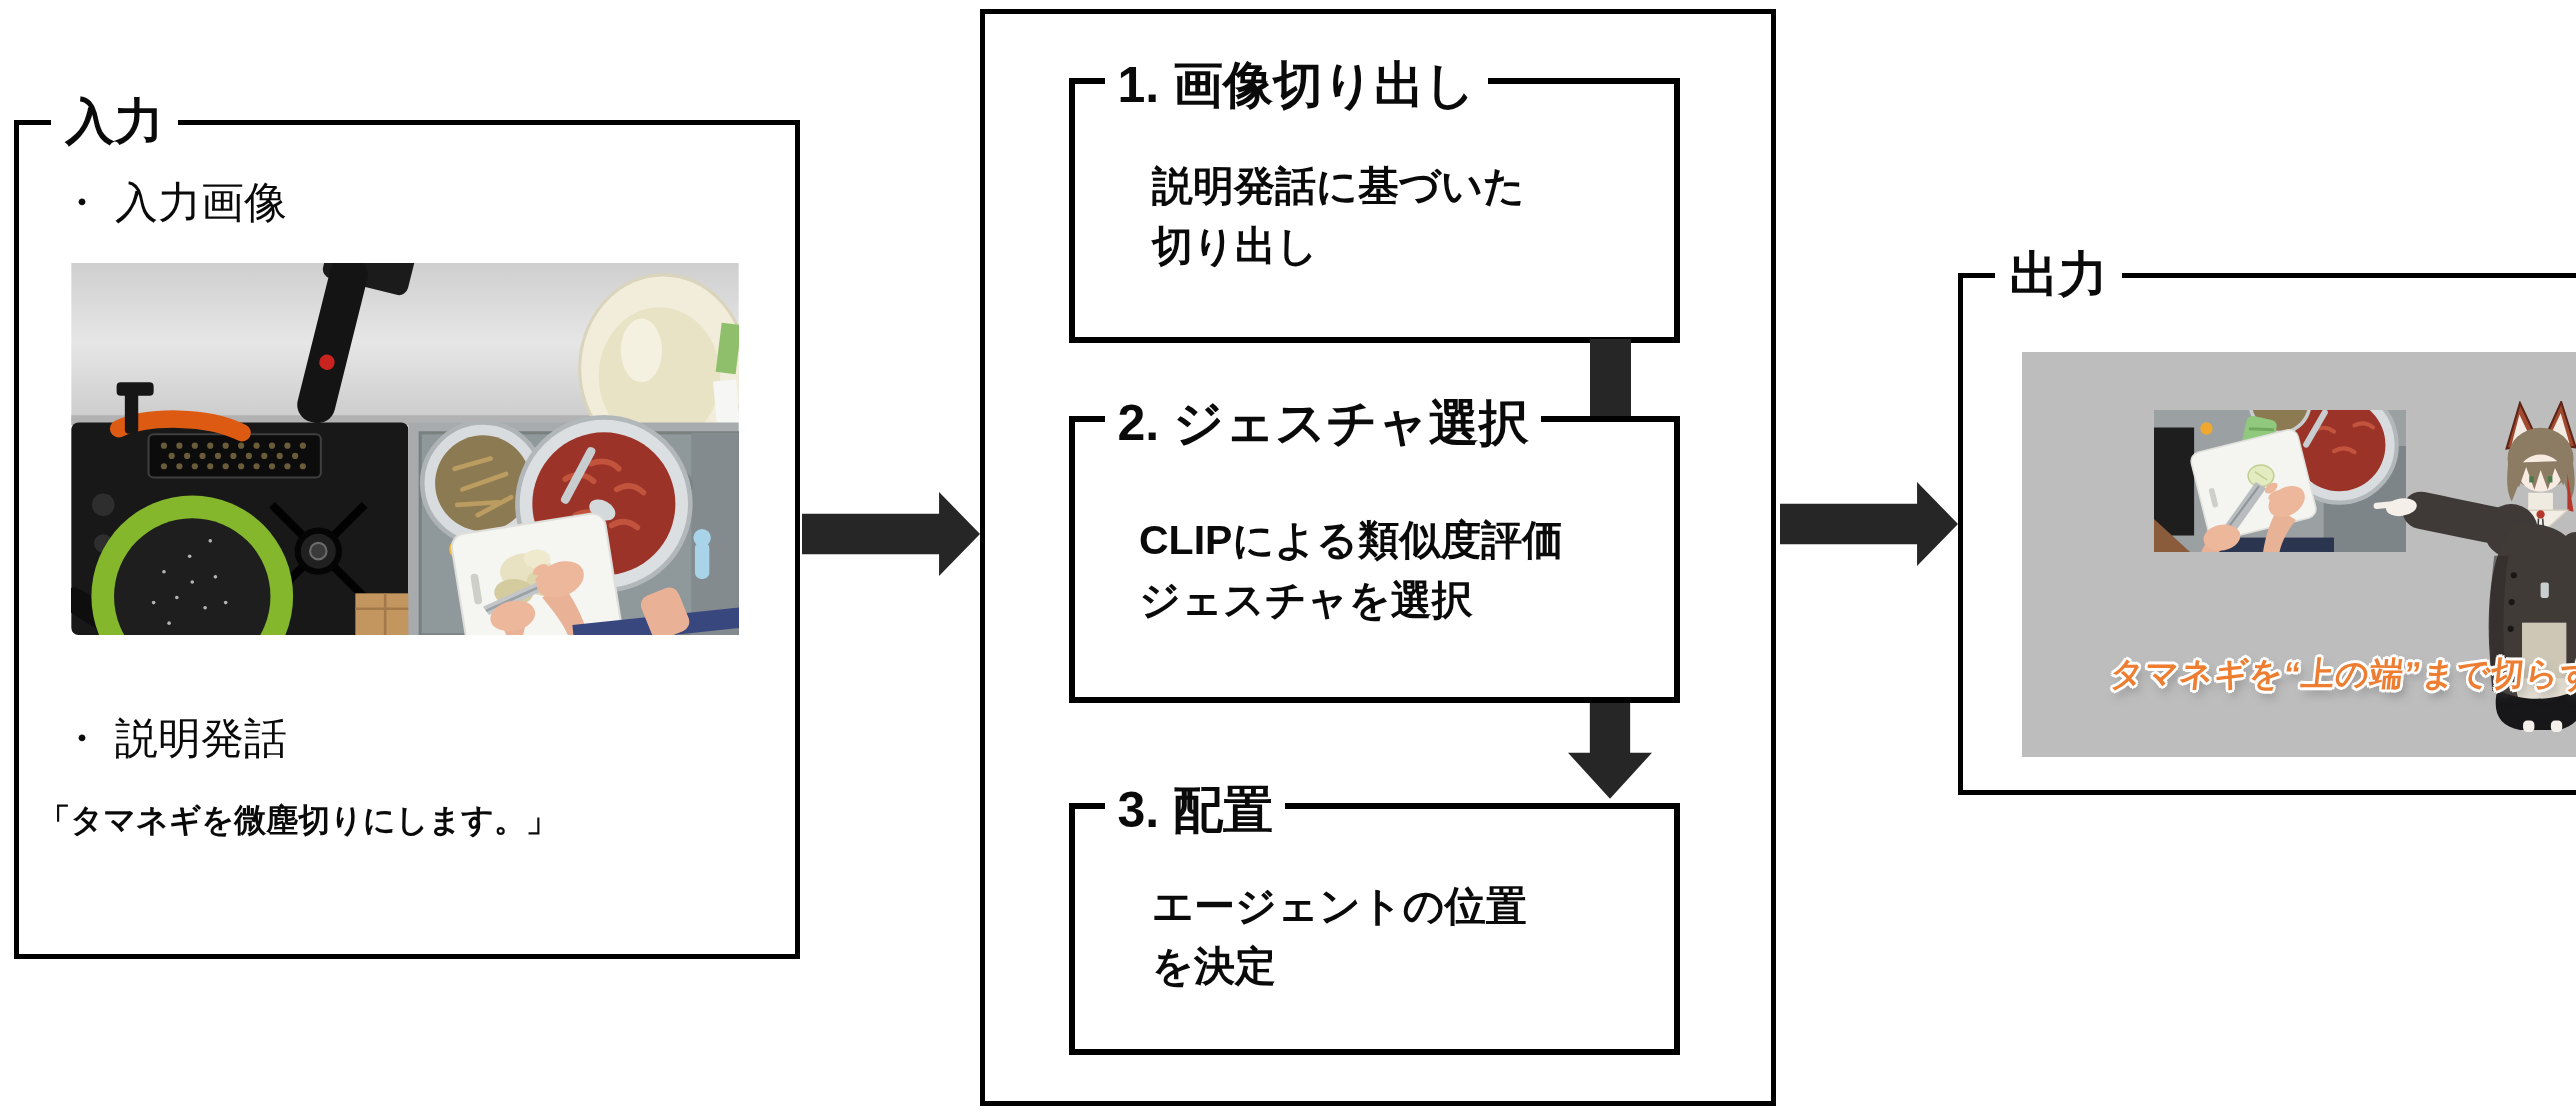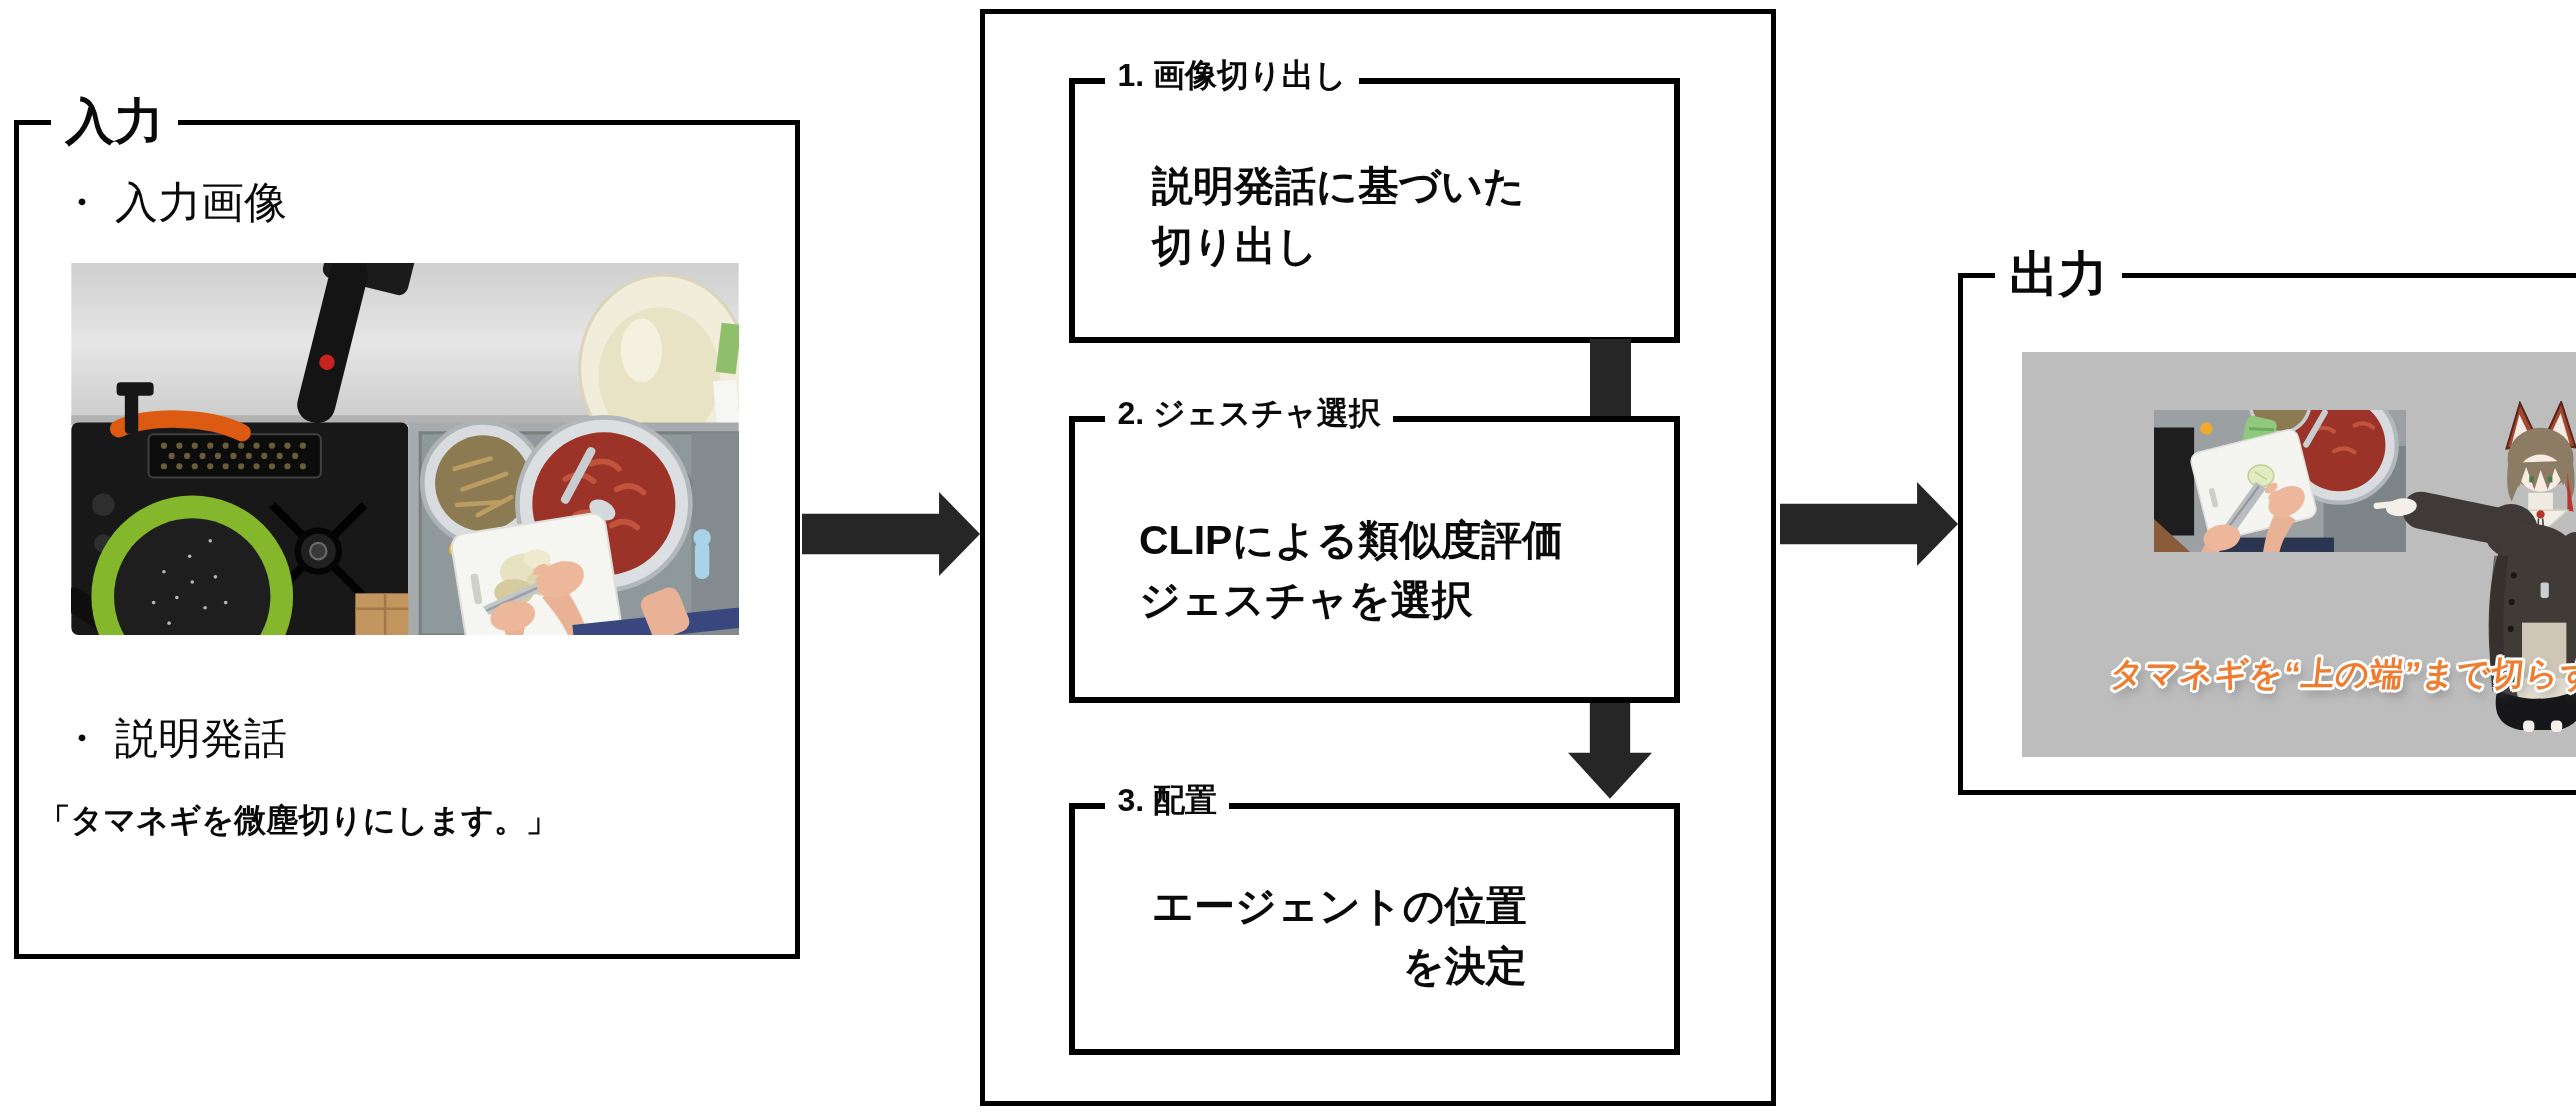--- a/index.html
+++ b/index.html
@@ -6,21 +6,21 @@
   .canvas{
     position:relative;width:2757px;height:1114px;background:#ffffff;overflow:hidden;
     font-family:"Liberation Sans","DejaVu Sans",sans-serif;color:#0a0a0a;
   }
   .gbox{position:absolute;border:5.2px solid #000;background:#fff;box-sizing:border-box;}
   .step{border-width:6.7px;}
   .glabel{
     position:absolute;top:-30px;left:32px;background:#fff;padding:0 14.4px;
     font-weight:bold;font-size:49px;line-height:1.08;white-space:nowrap;
   }
-  .step .glabel{font-size:32px;top:-26px;left:30px;padding:0 12.4px;}
+  .step .glabel{font-size:50px;top:-26px;left:30px;padding:0 12.4px;}
   .bullet{position:absolute;font-size:43px;font-weight:normal;white-space:nowrap;}
   .quote{position:absolute;font-size:32px;font-weight:bold;white-space:nowrap;}
   .stepbody{position:absolute;font-size:41px;font-weight:bold;line-height:1.48;white-space:nowrap;}
   .flow-h{position:absolute;background:#262626;
     clip-path:polygon(0 26%,77% 26%,77% 0,100% 50%,77% 100%,77% 74%,0 74%);}
   .flow-bar{position:absolute;background:#262626;}
   .flow-down{position:absolute;background:#262626;
     clip-path:polygon(26% 0,74% 0,74% 52%,100% 52%,50% 100%,0 52%,26% 52%);}
   .gray-panel{position:absolute;background:#BDBDBD;}
   .caption{
@@ -237,21 +237,21 @@
       <div class="stepbody" style="left:64px;top:52px;margin-top:36px;">
         <div>CLIPによる類似度評価</div>
         <div>ジェスチャを選択</div>
       </div>
     </section>
 
     <div class="flow-down" style="left:583px;top:689px;width:84px;height:96px;"></div>
 
     <section class="gbox step" style="left:84px;top:789px;width:611px;height:252px;padding-left:20px;">
       <span class="glabel">3. 配置</span>
-      <div class="stepbody" style="left:77px;top:67px;text-align:right;">
+      <div class="stepbody" style="left:77px;top:67px;">
         <div>エージェントの位置</div>
         <div>を決定</div>
       </div>
     </section>
   </section>
 
   <div class="flow-h" style="left:1780px;top:482px;width:178px;height:84px;"></div>
 
   <section class="gbox" style="left:1958px;top:273px;width:791px;height:522px;">
     <span class="glabel">出力</span>

